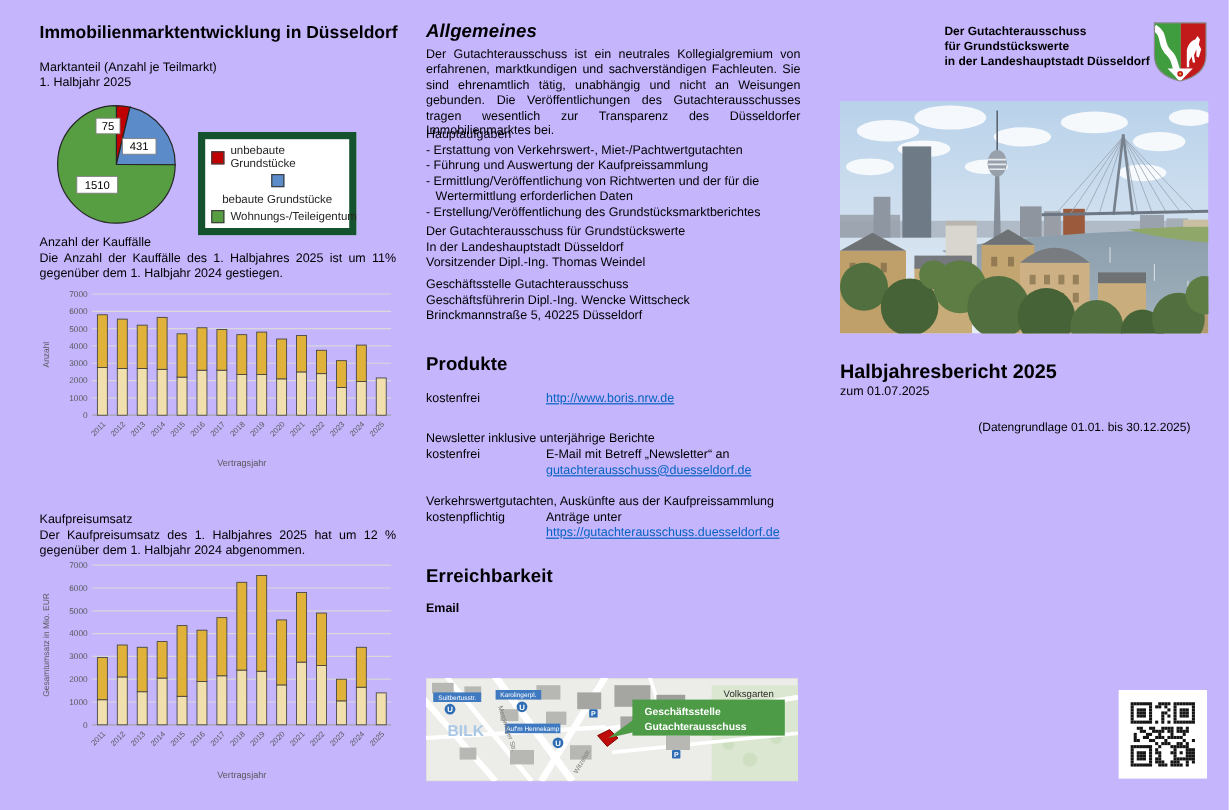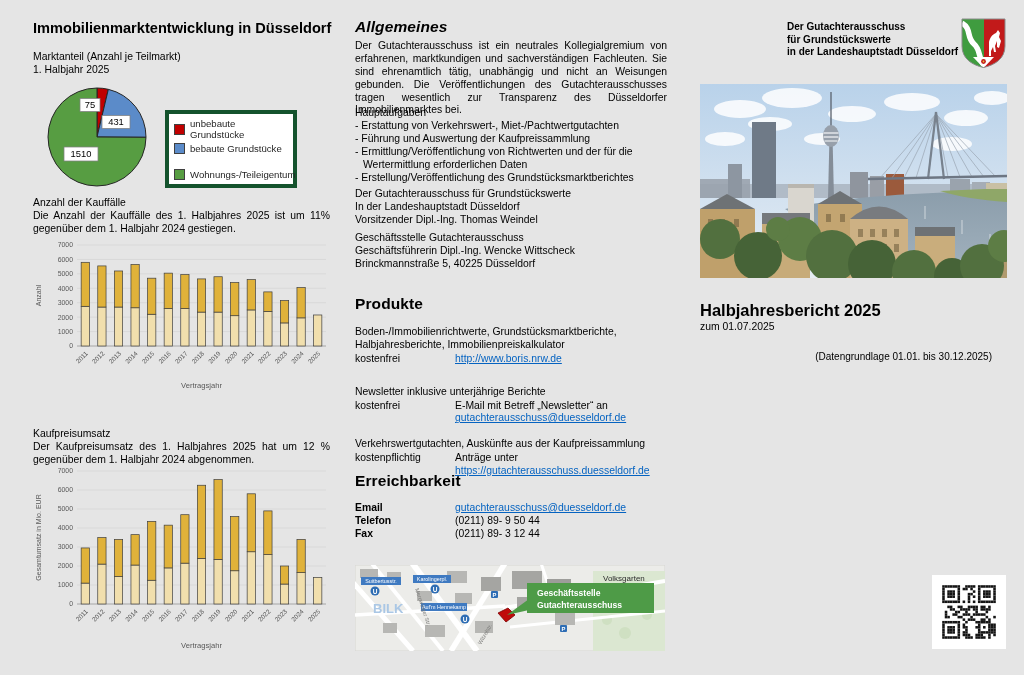--- a/index.html
+++ b/index.html
@@ -1,33 +1,33 @@
 <!DOCTYPE html>
 <html><head>
 <meta charset="utf-8">
 <style>
   html,body{margin:0;padding:0;background:#fff;}
-  .page{position:relative;width:1024px;height:675px;background:#e5e5e5;
+  .page{position:relative;width:1024px;height:675px;background:#c4b5fd;
         font-family:"Liberation Sans",sans-serif;color:#000;overflow:hidden;}
   .abs{position:absolute;}
   .small{font-size:10.4px;line-height:1.24;}
   .bold{font-weight:normal;}
   .just{text-align:justify;}
   .sec-h{font-size:15.5px;font-weight:bold;letter-spacing:.1px;}
   .page-title{font-size:14.6px;font-weight:bold;}
   .report-title{font-size:16.5px;font-weight:bold;}
   a.link{color:#0563c1;text-decoration:underline;cursor:pointer;}
-  .legend-box{border:4px solid #14532d;background:#fff;box-sizing:border-box;}
+  .legend-box{border:6px solid #14532d;background:#fff;box-sizing:border-box;}
   .leg-row{display:flex;align-items:center;gap:5px;font-size:9.6px;color:#262626;}
   .sw{width:9px;height:9px;border:1px solid #404040;display:inline-block;flex:0 0 auto;}
   .task{padding-left:8px;text-indent:-8px;}
   .prow{display:flex;margin-top:1px;}
   .pcol1{width:100px;flex:0 0 100px;}
   .pcol2{flex:1;}
-  .ctc-row{display:flex;}
+  .ctc-row{display:flex;flex-direction:column;}
   .ctc-row .lbl{width:100px;flex:0 0 100px;font-weight:bold;}
 </style>
 </head>
 <body>
 
 <div class="page">
 
   <div class="abs page-title" style="left:33px;top:20px;width:300px;">Immobilienmarktentwicklung in Düsseldorf</div>
 
   <div class="abs small" style="left:33px;top:51px;width:300px;">
@@ -45,21 +45,21 @@
       <text x="83" y="41.3" font-family="Liberation Sans,sans-serif" font-size="9.4" text-anchor="middle" fill="#000">431</text>
       <rect x="31" y="63" width="34" height="14" fill="#fff" stroke="#808080" stroke-width="0.75"></rect>
       <text x="48" y="73.3" font-family="Liberation Sans,sans-serif" font-size="9.4" text-anchor="middle" fill="#000">1510</text>
     </svg>
 
   <div class="abs legend-box" style="left:165px;top:110px;width:132px;padding:4px 5px;" id="pie-legend">
       <div class="leg-row" style="margin-bottom: 3px;">
         <span class="sw" style="background: rgb(192, 0, 0);"></span>
         <span>unbebaute Grundstücke</span>
       </div>
-      <div class="leg-row" style="margin-bottom: 15px;">
+      <div class="leg-row" style="margin-bottom: 3px; flex-direction: column;">
         <span class="sw" style="background: rgb(91, 139, 201);"></span>
         <span>bebaute Grundstücke</span>
       </div>
       <div class="leg-row">
         <span class="sw" style="background: rgb(87, 157, 66);"></span>
         <span>Wohnungs-/Teileigentum</span>
       </div>
     </div>
 
   <div class="abs small bold" style="left:33px;top:197px;">Anzahl der Kauffälle</div>
@@ -218,21 +218,20 @@
 
   <div class="abs small" style="left:355px;top:232px;width:312px;">
     <div class="bold">Geschäftsstelle Gutachterausschuss</div>
     <div>Geschäftsführerin Dipl.-Ing. Wencke Wittscheck</div>
     <div>Brinckmannstraße 5, 40225 Düsseldorf</div>
   </div>
 
   <div class="abs sec-h" style="left:355px;top:295px;">Produkte</div>
   <div class="abs small" id="products-list" style="left:355px;top:326px;width:314px;">
       <div style="margin-bottom: 20px;">
-        <div class="bold">Boden-/Immobilienrichtwerte, Grundstücksmarktberichte, Halbjahresberichte, Immobilienpreiskalkulator</div>
         <div class="prow">
           <div class="pcol1">kostenfrei</div>
           <div class="pcol2"><a class="link" href="#">http://www.boris.nrw.de</a></div>
         </div>
       </div>
       <div style="margin-bottom: 13px;">
         <div class="bold">Newsletter inklusive unterjährige Berichte</div>
         <div class="prow">
           <div class="pcol1">kostenfrei</div>
           <div class="pcol2"><div>E-Mail mit Betreff „Newsletter“ an</div><a class="link" href="#">gutachterausschuss@duesseldorf.de</a></div>

